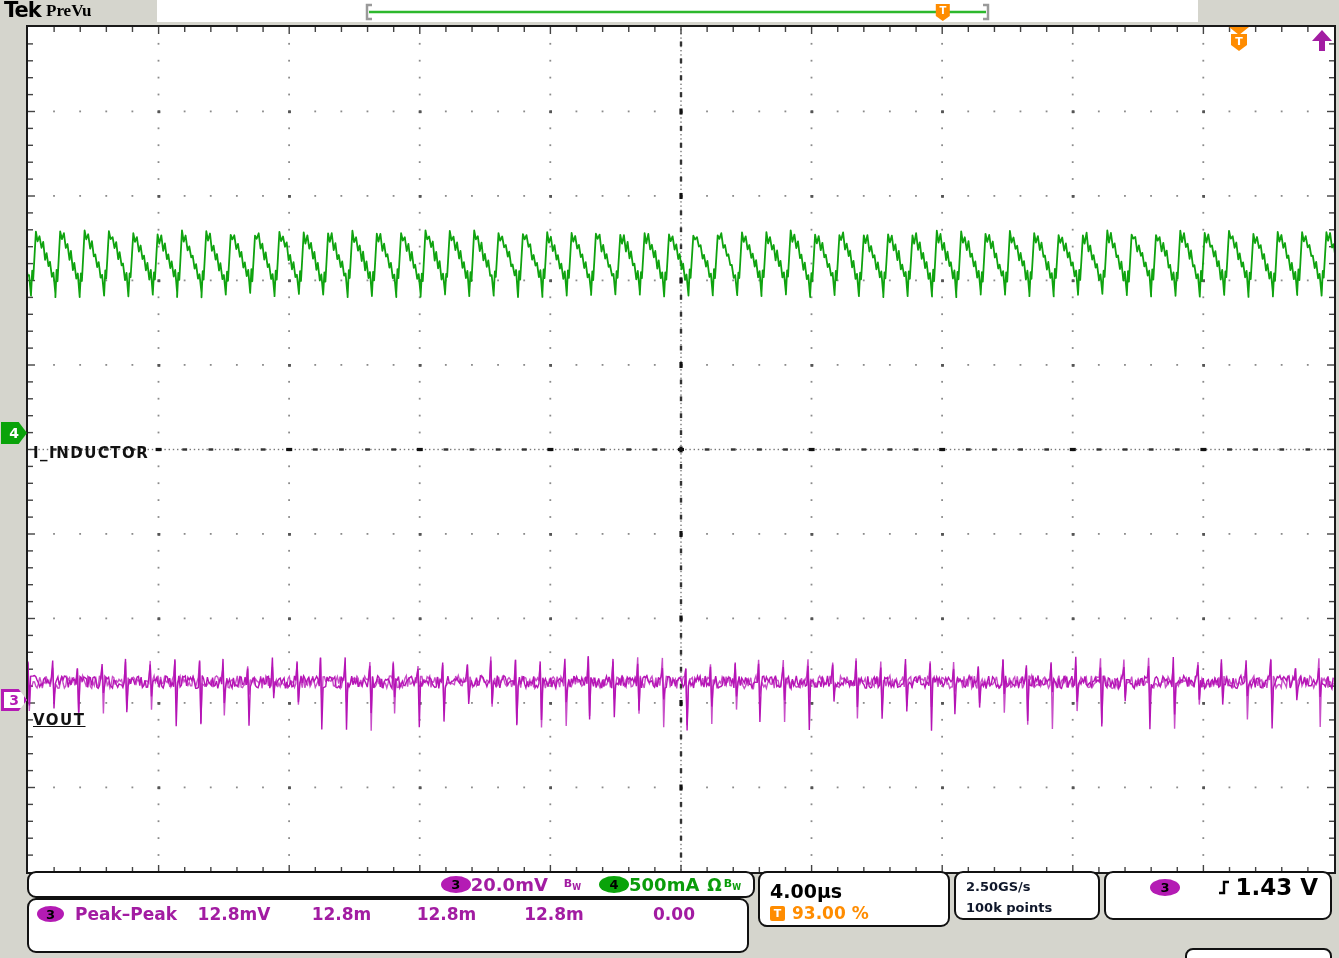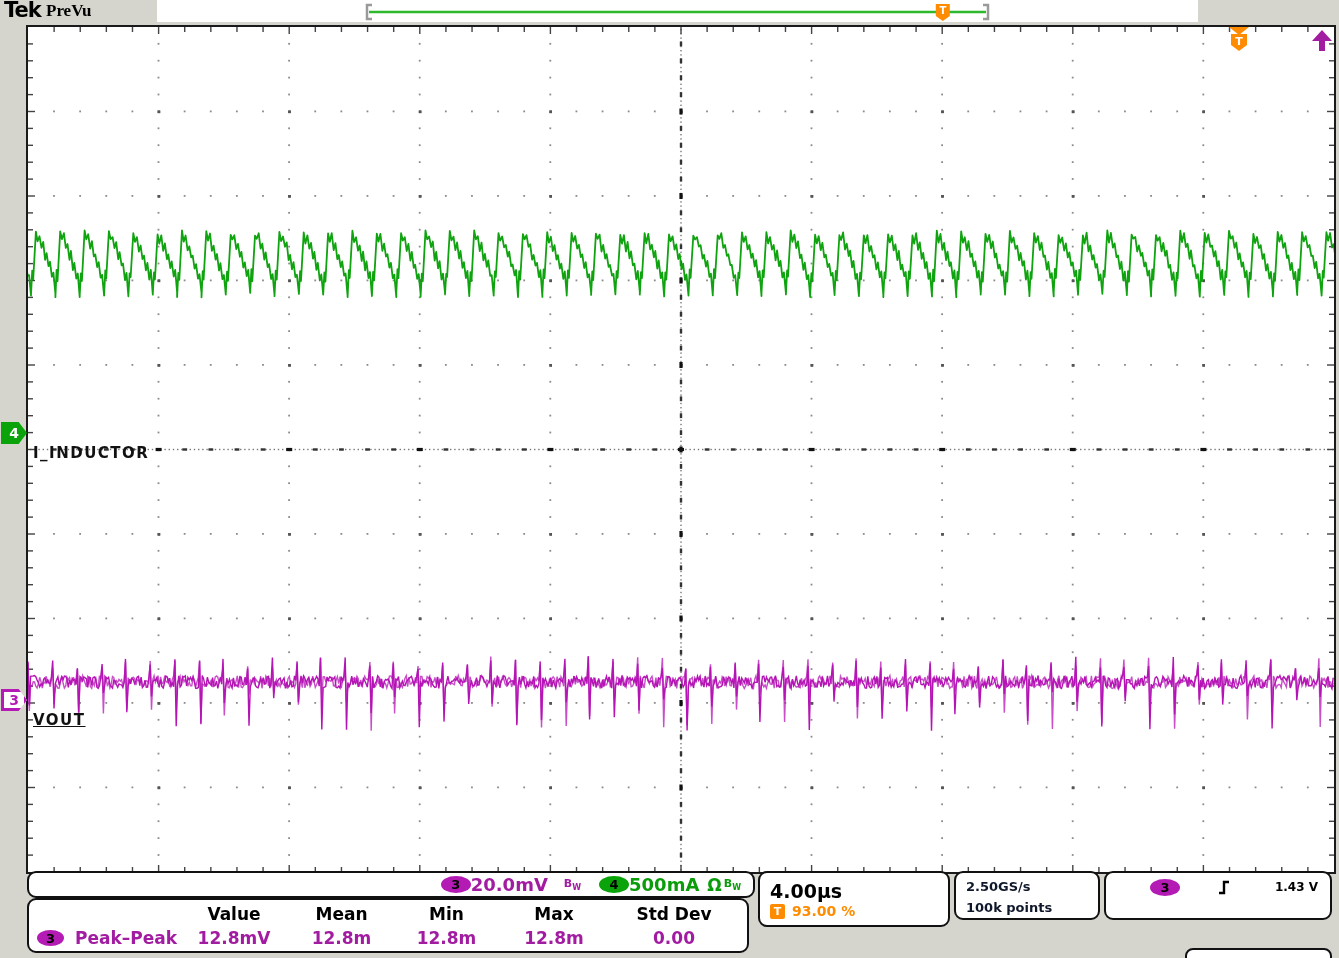--- a/index.html
+++ b/index.html
@@ -44,29 +44,29 @@
   .bw.m{color:#a21ca2;}
   .bw.g{color:#0a9c0a;margin-left:2px;}
   .ohm{color:#0a9c0a;font-weight:bold;font-size:17px;margin-left:8px;}
   #ch-readout .badge.c4{margin-left:18px;}
   #timebase{left:758px;top:871px;width:192px;height:56px;padding:7px 10px;}
   #tb-scale{font-weight:bold;font-size:19px;color:#000;}
   #tb-line2{display:flex;align-items:center;gap:7px;margin-top:1px;}
   #tb-trig-icon{width:15px;height:15px;background:#ff8c00;border-radius:2px;
     display:flex;align-items:center;justify-content:center;
     color:#fff;font-weight:bold;font-size:11px;}
-  #tb-pos{color:#ff8c00;font-weight:bold;font-size:14px;}
+  #tb-pos{color:#ff8c00;font-weight:bold;font-size:17px;}
   #acq{left:954px;top:871px;width:146px;height:49px;padding:3px 10px;}
   .acq-line{font-weight:bold;font-size:13px;color:#0f172a;line-height:21px;}
   #trig-panel{left:1104px;top:871px;width:228px;height:49px;
     display:flex;align-items:flex-start;padding:3px 12px 0 12px;}
   #trig-row{display:flex;align-items:center;width:100%;height:22px;}
   #trig-row .badge{margin-left:32px;}
   #slope-icon{margin-left:36px;}
-  #trig-level{margin-left:auto;font-weight:bold;font-size:12px;color:#000;}
+  #trig-level{margin-left:auto;font-weight:bold;font-size:23px;color:#000;}
   #meas-panel{left:27px;top:898px;width:722px;height:55px;padding:2px 0;}
   .meas-grid{display:grid;grid-template-columns:150px 110px 105px 105px 110px 130px;
     align-items:center;height:24px;}
   .meas-grid .cell{text-align:center;font-weight:bold;font-size:17px;}
   .hdr .cell{color:#000;}
   .mrow .cell{color:#a21ca2;}
   .mrow .name-cell{display:flex;align-items:center;text-align:left;padding-left:8px;}
   .mrow .name-cell .badge{width:27px;height:16px;}
   .mname{color:#a21ca2;font-weight:bold;font-size:17px;margin-left:11px;}
   #partial-panel{left:1185px;top:948px;width:147px;height:16px;border-radius:8px 8px 0 0;}
@@ -1727,28 +1727,20 @@
   <div id="trig-row">
     <span class="badge c3">3</span>
     <svg id="slope-icon" width="18" height="17">
       <path d="M3,14 h5 V3 h5" stroke="#000" stroke-width="2.4" fill="none"></path>
     </svg>
     <span id="trig-level">1.43 V</span>
   </div>
 </div>
 
 <div id="meas-panel" class="panel">
-  <div class="meas-grid hdr">
-    <div class="cell"></div>
-    <div class="cell">Value</div>
-    <div class="cell">Mean</div>
-    <div class="cell">Min</div>
-    <div class="cell">Max</div>
-    <div class="cell">Std Dev</div>
-  </div>
   <div class="meas-grid mrow">
     <div class="cell name-cell">
       <span class="badge c3">3</span>
       <span class="mname">Peak–Peak</span>
     </div>
     <div class="cell">12.8mV</div>
     <div class="cell">12.8m</div>
     <div class="cell">12.8m</div>
     <div class="cell">12.8m</div>
     <div class="cell">0.00</div>

